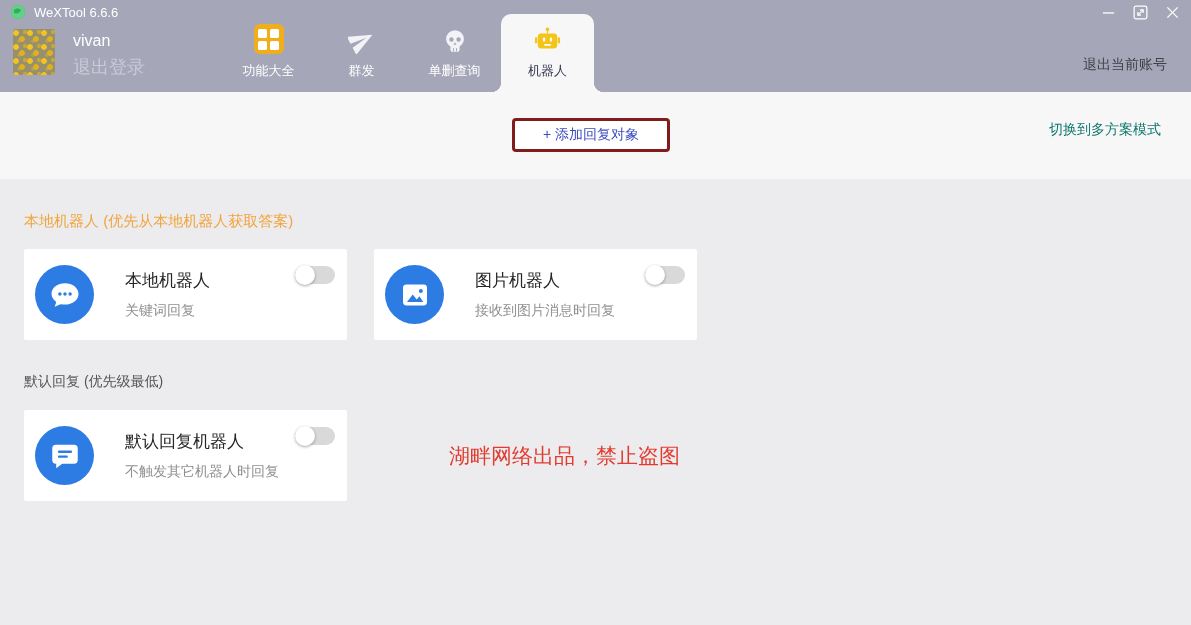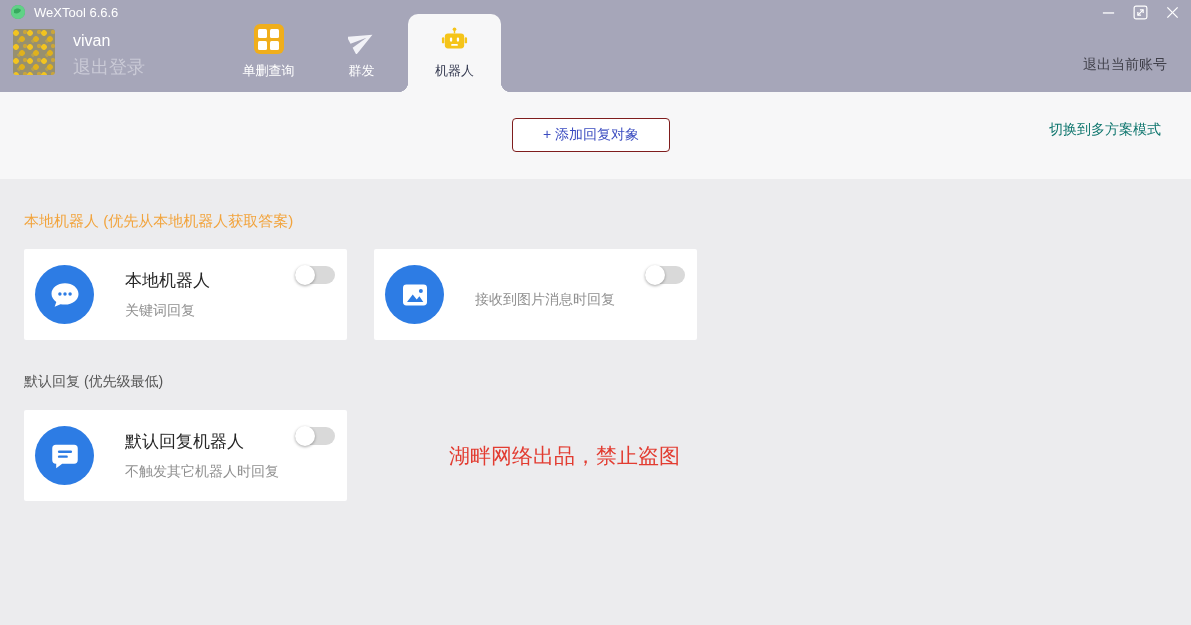--- a/index.html
+++ b/index.html
@@ -43,21 +43,21 @@
     display:grid; grid-template-columns:9px 9px; grid-template-rows:9px 9px; gap:3px;
     align-content:center; justify-content:center; }
   .grid-icon span { background:#fff; border-radius:1.5px; }
 
   .logout-account { position:absolute; right:24px; top:32px; color:#3f3f49; font-size:14px; cursor:pointer; }
 
   
   .topband { height:87px; background:#f7f7f8; position:relative; }
   .switch-link { position:absolute; top:29px; right:30px; color:#0f766e; font-size:14px; cursor:pointer; }
   .add-btn { position:absolute; top:26px; left:512px; width:158px; height:34px;
-    background:#fff; border:1px solid #7f1d1d; border-radius:4px; color:#3b4cc0;
+    background:#fff; border:3px solid #7f1d1d; border-radius:4px; color:#3b4cc0;
     font-size:14px; display:flex; align-items:center; justify-content:center; cursor:pointer;
     font-family:inherit; }
 
   
   .main { padding:33px 0 0 24px; }
   .sec-heading-orange { color:#f2a43d; font-size:15px; font-weight:400; margin-bottom:18px; }
   .sec-heading-gray { color:#555; font-size:14px; font-weight:400; margin-top:33px; margin-bottom:19px; }
   .card-row { display:flex; gap:27px; }
   .card { width:323px; height:91px; background:#fff; border-radius:2px; position:relative;
     display:flex; align-items:center; padding-left:11px; }
@@ -120,29 +120,42 @@
   <div class="nav">
     <div class="tab">
       <span class="tab-icon">
         <span class="grid-icon">
             <span></span>
             <span></span>
             <span></span>
             <span></span>
           </span>
       </span>
-      <span class="tab-label">单删查询</span>
+      <span class="tab-label">功能大全</span>
     </div>
     <div class="tab">
       <span class="tab-icon">
         <svg viewBox="0 0 24 24" width="27" height="27">
           <path fill="#f2f2f7" d="M2 21l21-9L2 3v7l15 2-15 2z" transform="rotate(-28 12 12)"></path>
         </svg>
       </span>
       <span class="tab-label">群发</span>
+    </div>
+    <div class="tab">
+      <span class="tab-icon">
+        <svg viewBox="0 0 24 24" width="26" height="26">
+          <path fill="#f2f2f7" d="M12 2a8.2 8.2 0 0 0-8.2 8.2c0 2.9 1.6 5.4 4 6.9V20a2 2 0 0 0 2 2h4.4a2 2 0 0 0 2-2v-2.9c2.4-1.5 4-4 4-6.9A8.2 8.2 0 0 0 12 2z"></path>
+          <circle cx="8.7" cy="10.6" r="2" fill="#a6a6b9"></circle>
+          <circle cx="15.3" cy="10.6" r="2" fill="#a6a6b9"></circle>
+          <path d="M12 13.2l1.3 2.3h-2.6z" fill="#a6a6b9"></path>
+          <line x1="10.6" y1="18.6" x2="10.6" y2="21.4" stroke="#a6a6b9" stroke-width="0.9"></line>
+          <line x1="13.4" y1="18.6" x2="13.4" y2="21.4" stroke="#a6a6b9" stroke-width="0.9"></line>
+        </svg>
+      </span>
+      <span class="tab-label">单删查询</span>
     </div>
     <div class="tab active">
       <span class="tab-icon">
         <svg viewBox="0 0 24 24" width="29" height="29">
           <circle cx="12" cy="3.6" r="1.5" fill="#f5c419"></circle>
           <rect x="11.4" y="4.6" width="1.2" height="2.4" fill="#f5c419"></rect>
           <rect x="4" y="7" width="16" height="12.4" rx="2.6" fill="#f5c419"></rect>
           <rect x="1.6" y="10.2" width="2" height="5" rx="1" fill="#f5c419"></rect>
           <rect x="20.4" y="10.2" width="2" height="5" rx="1" fill="#f5c419"></rect>
           <rect x="8.2" y="10.4" width="1.9" height="3.4" rx="0.9" fill="#fff"></rect>
@@ -187,20 +200,21 @@
 
     <div class="card">
       <div class="icon-circle">
         <svg viewBox="0 0 24 24" width="32" height="32">
           <rect x="3" y="4.2" width="18" height="15.6" rx="2.6" fill="#fff"></rect>
           <circle cx="16.4" cy="9" r="1.5" fill="#2d7ce4"></circle>
           <path d="M6 17.2l4.3-5.6 3 3.7 2-2.4 2.9 4.3z" fill="#2d7ce4"></path>
         </svg>
       </div>
       <div class="card-texts">
+        <div class="card-title">图片机器人</div>
         <div class="card-subtitle">接收到图片消息时回复</div>
       </div>
       <div class="toggle">
           <span class="knob"></span>
         </div>
     </div>
   </div>
 
   <div class="sec-heading-gray">默认回复 (优先级最低)</div>
 

